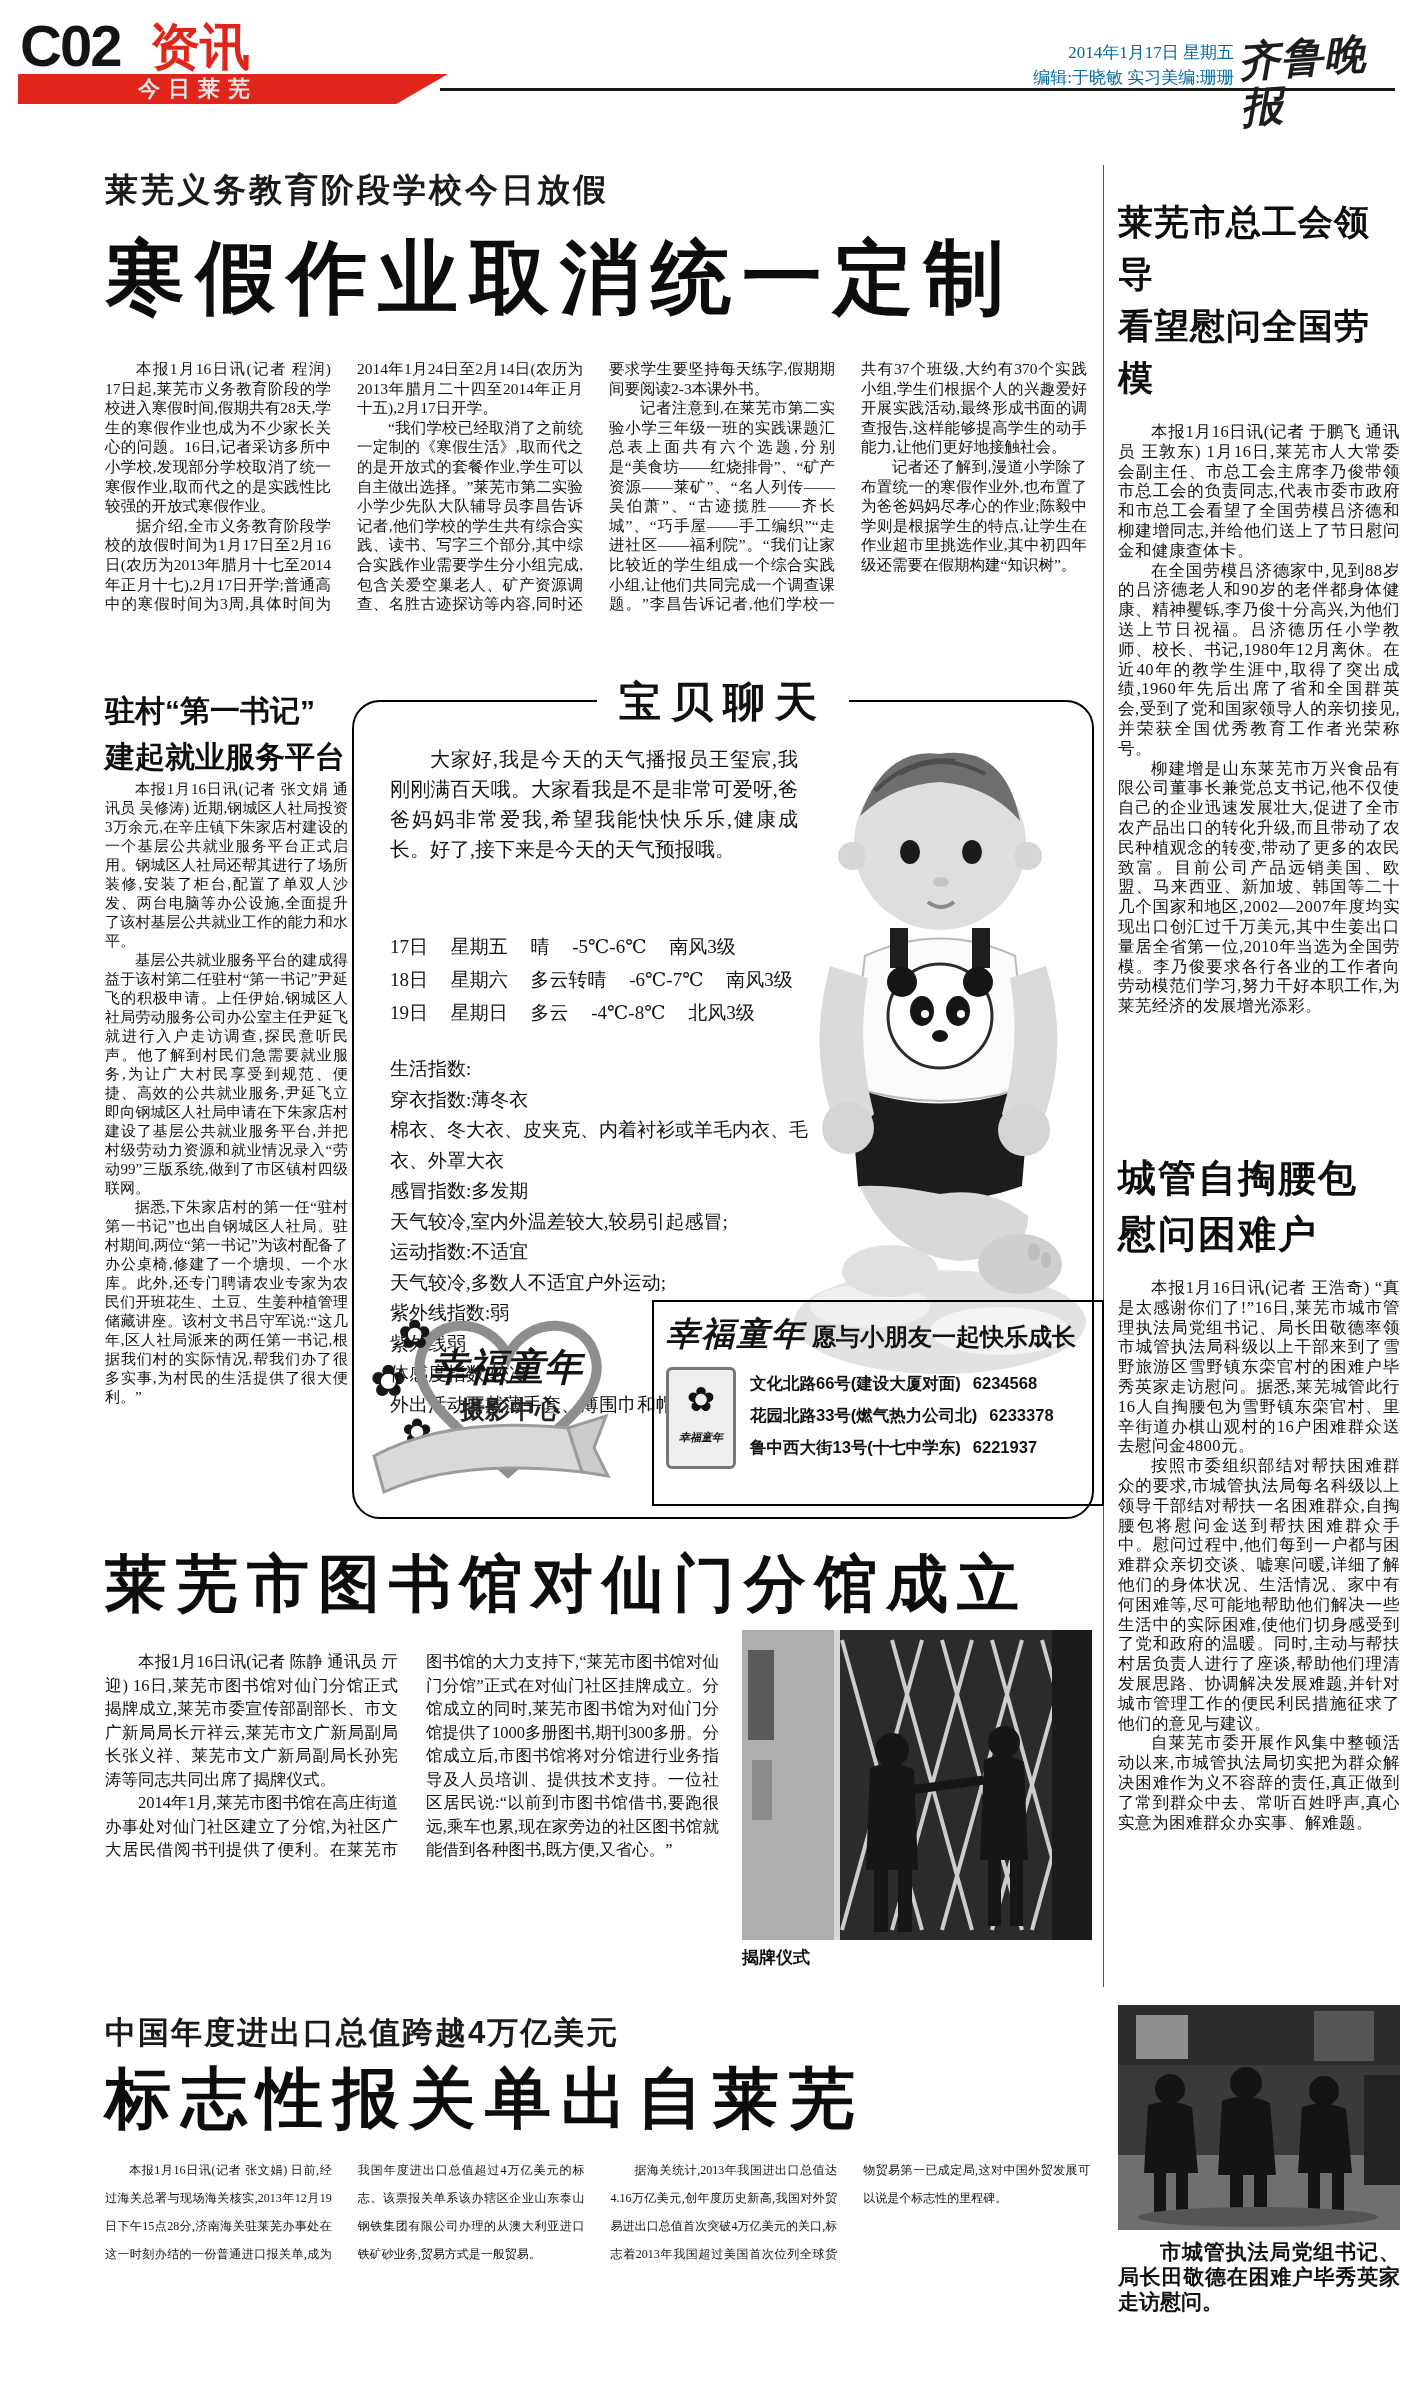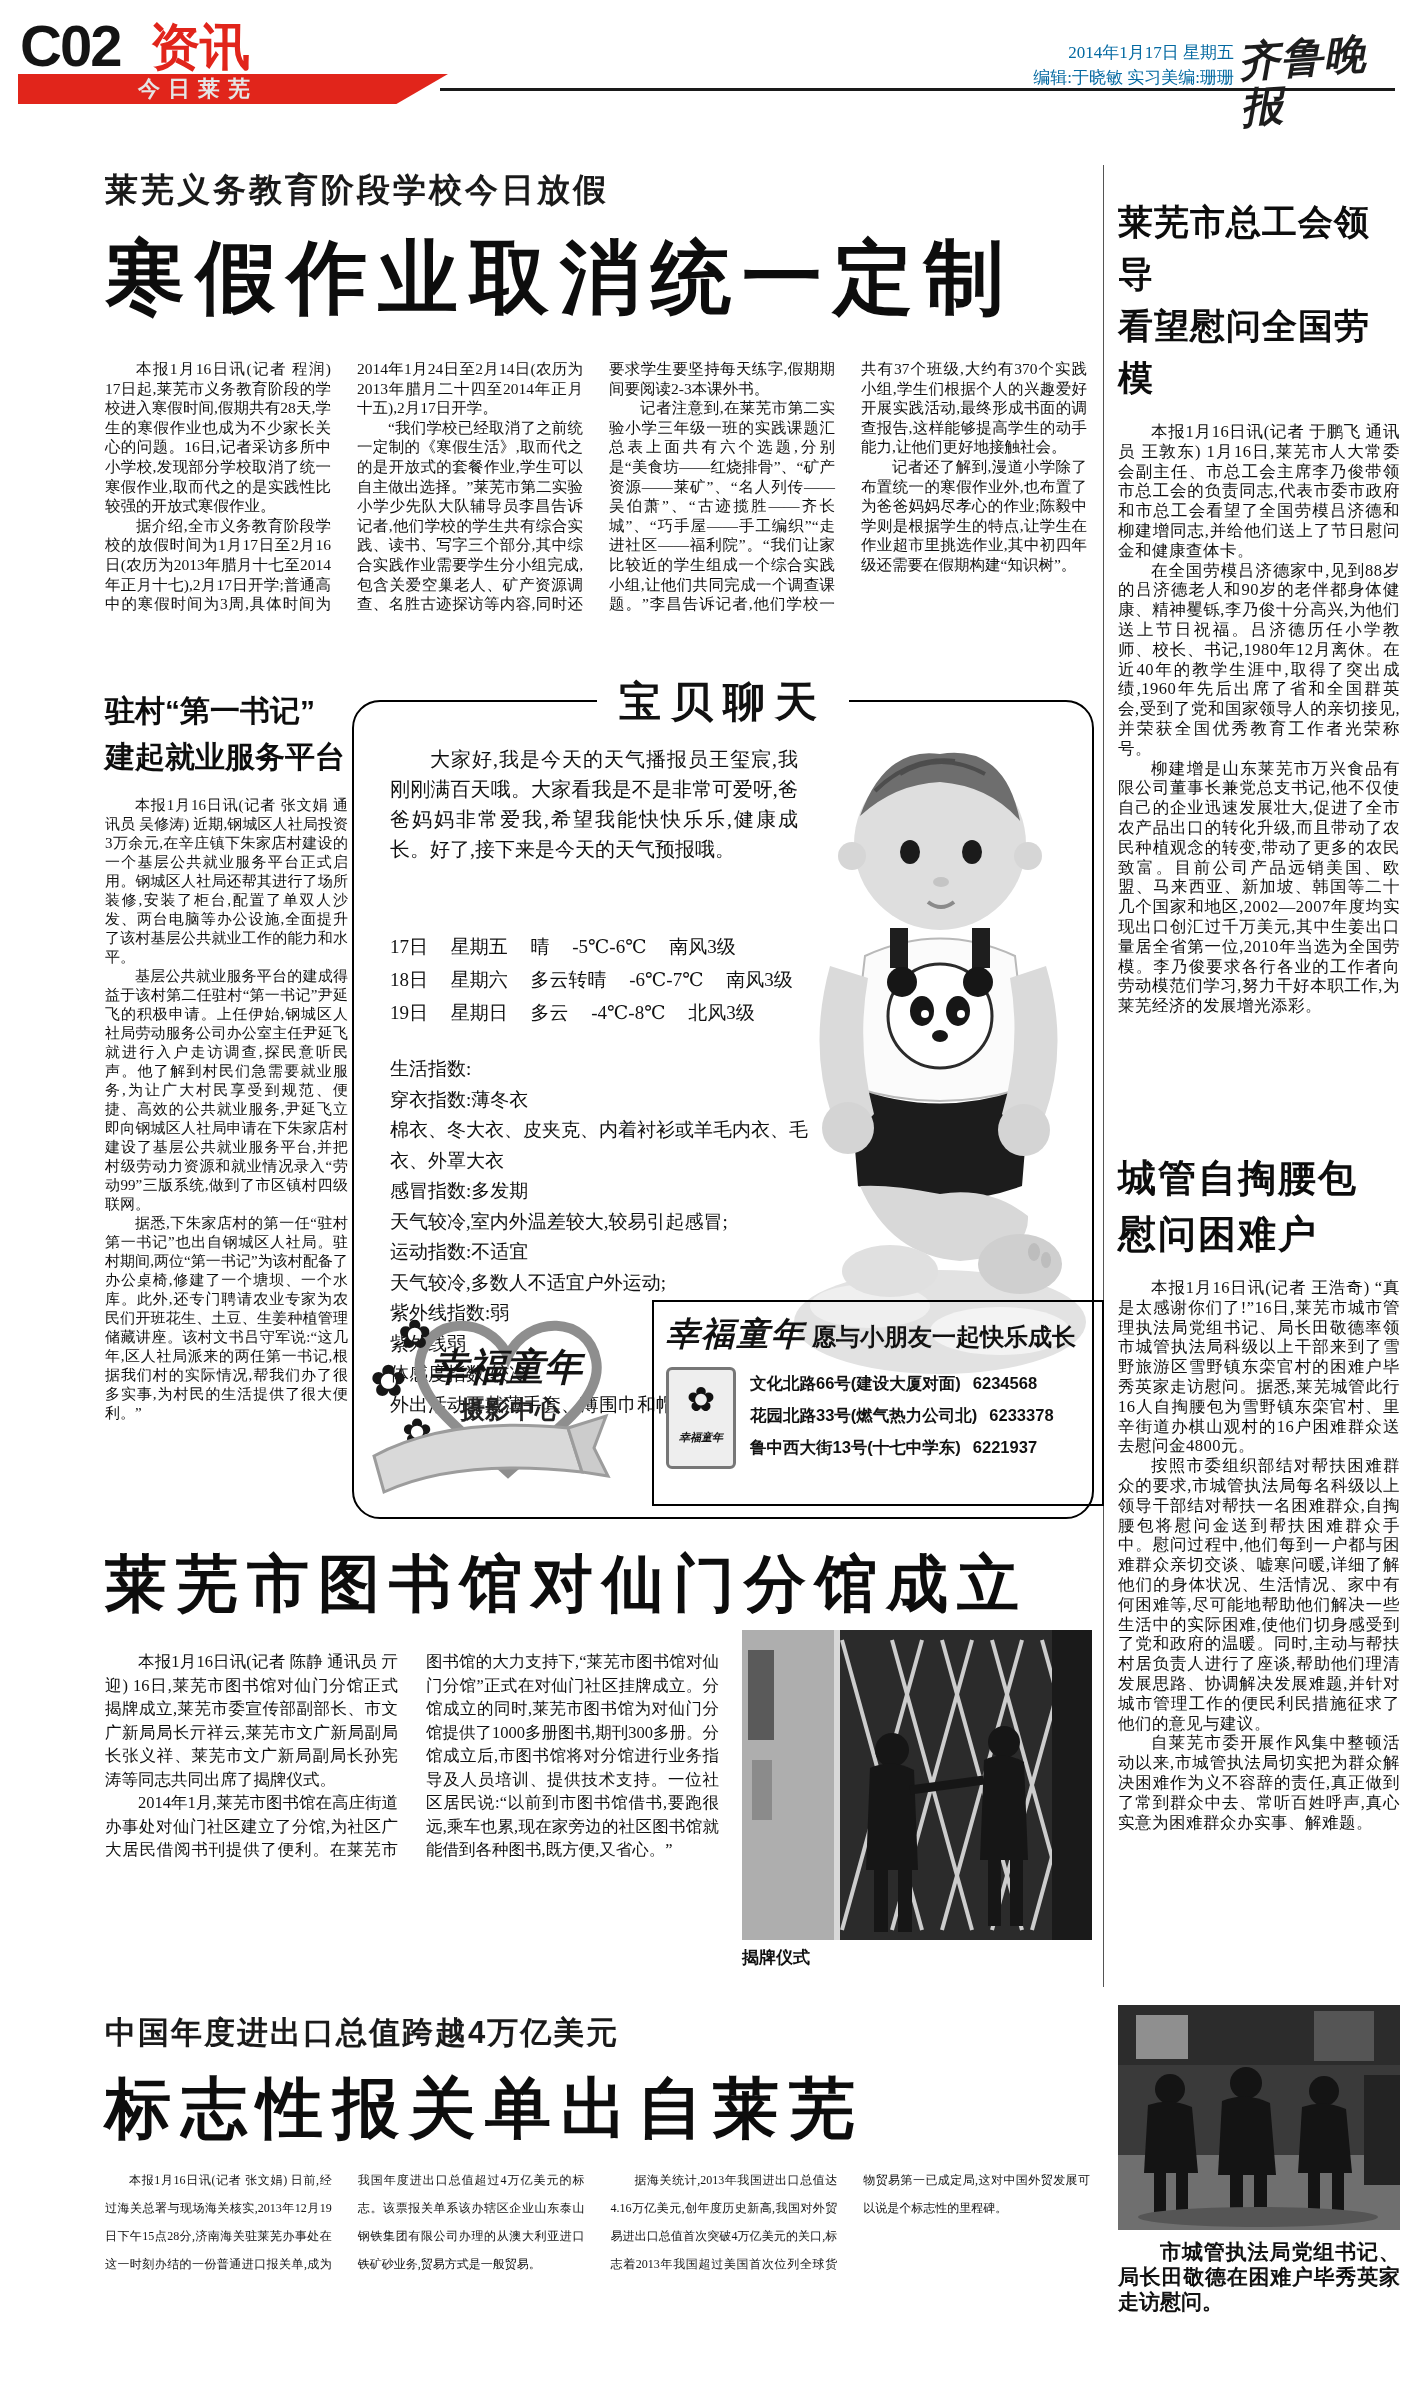--- a/index.html
+++ b/index.html
@@ -38,21 +38,21 @@
   
   .cg{position:absolute;left:1118px;top:1150px;width:282px;}
   .cg .sidehead{font-size:38px;line-height:56px;letter-spacing:2px;}
   .cg-body{margin-top:16px;font-size:16.5px;line-height:19.8px;letter-spacing:.5px;}
   .cg-photo{position:absolute;left:1118px;top:2005px;width:282px;height:225px;}
   .cg-cap{position:absolute;left:1118px;top:2240px;width:282px;font-size:21px;line-height:25px;
           font-weight:bold;text-align:justify;text-indent:2em;}
   
   .shuji{position:absolute;left:105px;top:688px;width:243px;}
   .shuji .sidehead{font-size:30px;line-height:46px;}
-  .shuji-body{margin-top:16px;font-size:15px;line-height:19px;}
+  .shuji-body{font-size:15px;line-height:19px;}
   
   .bbox{position:absolute;left:352px;top:700px;width:738px;height:815px;border:2px solid #000;
         border-radius:28px;}
   .bbox-title{position:absolute;left:50%;top:-28px;transform:translateX(-50%);background:#fff;
         padding:0 22px;font-family:"Liberation Sans",sans-serif;font-weight:900;font-size:42px;
         letter-spacing:10px;white-space:nowrap;}
   .bbox-intro{position:absolute;left:36px;top:42px;width:408px;font-size:20px;line-height:30px;
         text-align:justify;text-indent:2em;}
   .wtable{position:absolute;left:36px;top:228px;font-size:19px;line-height:33px;}
   .wrow span{margin-right:18px;}
@@ -76,21 +76,21 @@
   
   .lib{position:absolute;left:105px;top:1542px;width:985px;}
   .lib .bighead{font-size:62px;letter-spacing:9px;white-space:nowrap;}
   .lib-body{margin-top:24px;width:614px;height:352px;column-count:2;column-gap:28px;
             font-size:16.5px;line-height:23.5px;}
   .lib-photo{position:absolute;left:637px;top:88px;}
   .lib-cap{position:absolute;left:637px;top:404px;font-size:17px;font-weight:bold;}
   
   .cus{position:absolute;left:105px;top:2012px;width:985px;}
   .cus .kicker{font-size:31px;letter-spacing:2px;}
-  .cus .bighead{font-size:66px;letter-spacing:10px;margin-top:10px;white-space:nowrap;}
+  .cus .bighead{font-size:66px;letter-spacing:10px;white-space:nowrap;}
   .cus-body{margin-top:12px;height:160px;column-count:4;column-gap:26px;
             font-size:12px;line-height:28px;}
 </style>
 </head>
 <body>
 
 <div class="page">
 
   <div class="pageno">C02</div>
   <div class="section">资讯</div>

